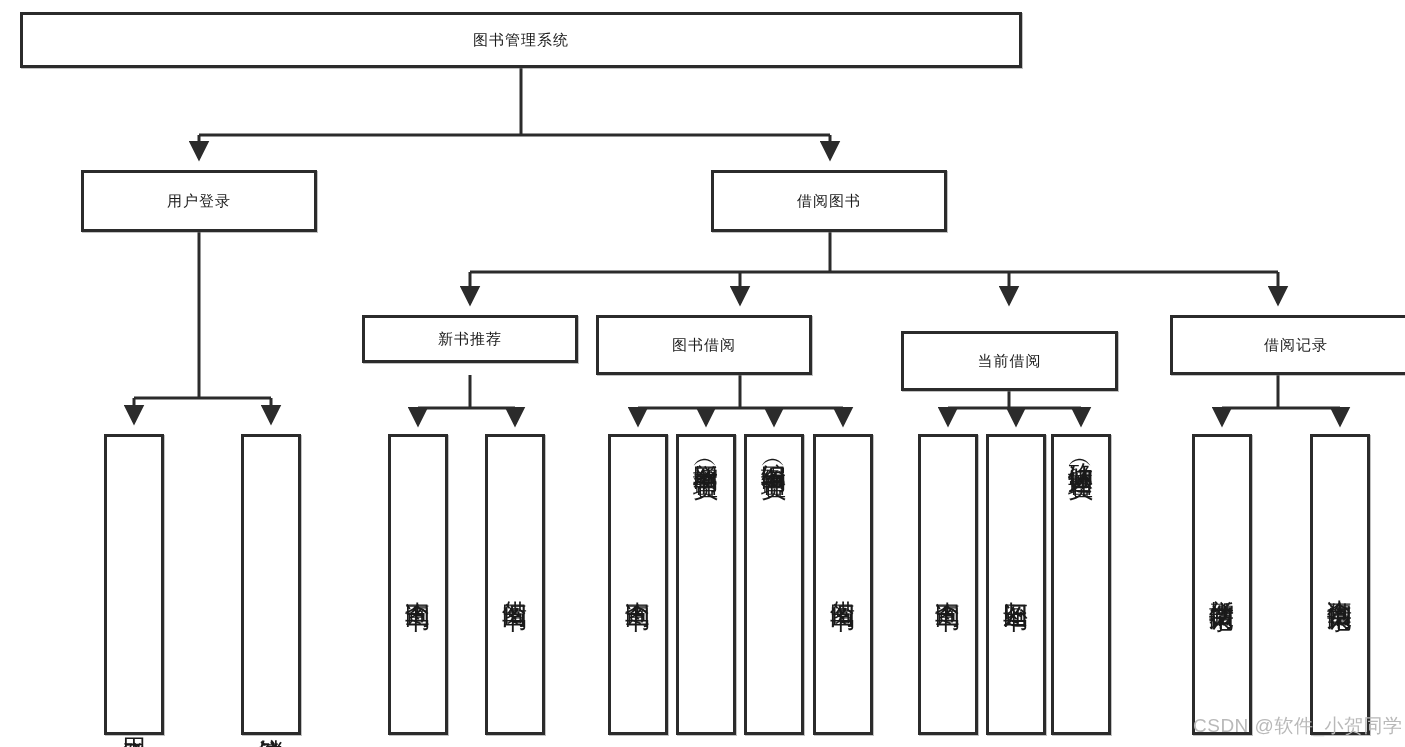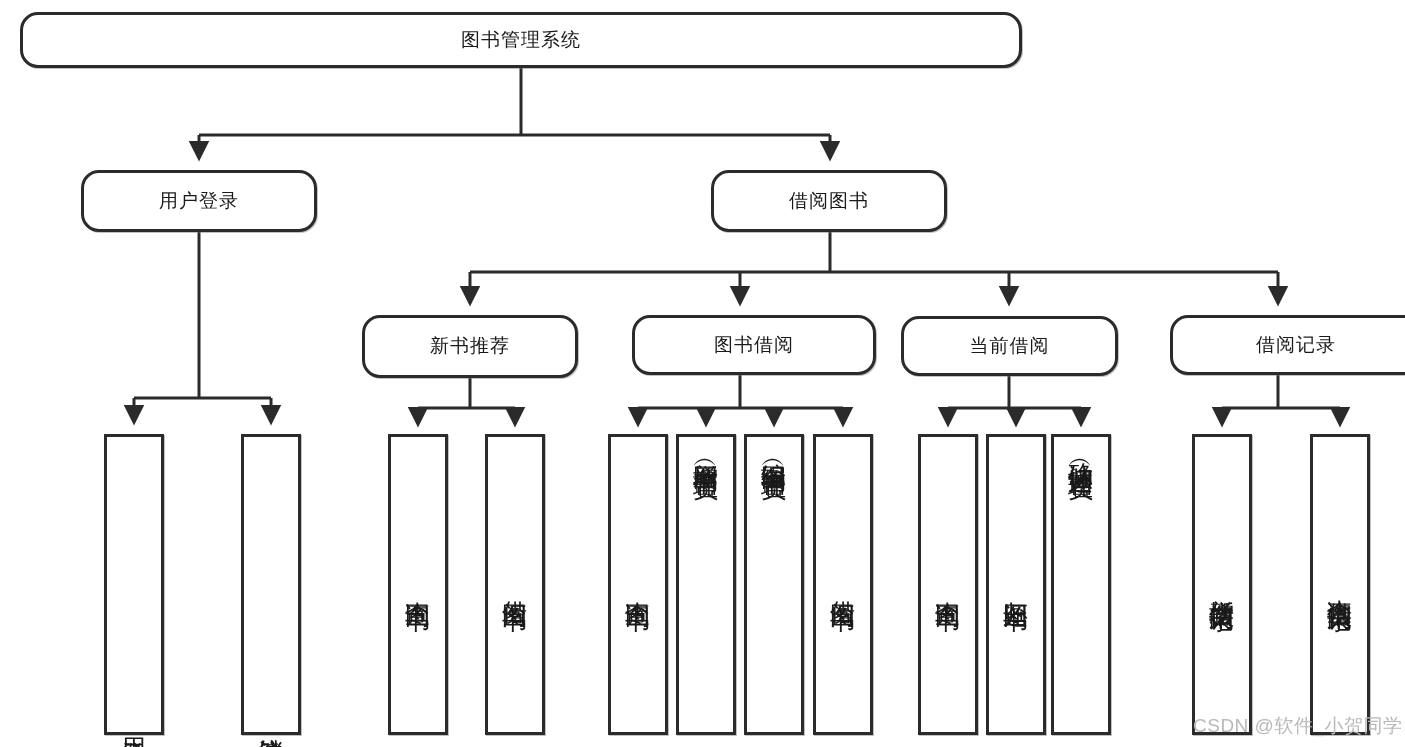--- a/index.html
+++ b/index.html
@@ -22,25 +22,24 @@
     box-sizing: border-box;
     border: 3px solid #2b2b2b;
     background: #ffffff;
     display: flex;
     align-items: center;
     justify-content: center;
     color: #1a1a1a;
     box-shadow: 1px 1px 0 rgba(120,120,120,0.45);
   }
   .node.h {
-    font-size: 19px;
+    font-size: 15px;
     letter-spacing: 1px;
     line-height: 1.1;
     white-space: nowrap;
-    border-radius: 18px;
   }
   .node.v {
     writing-mode: vertical-rl;
     text-orientation: upright;
     font-size: 25px;
     line-height: 1.28;
     letter-spacing: 2px;
     padding: 6px 0;
     white-space: nowrap;
   }
@@ -125,23 +124,23 @@
       <path d="M 1222 408 L 1222 424" marker-end="url(#arrow)"></path>
       <path d="M 1340 408 L 1340 424" marker-end="url(#arrow)"></path>
     </g>
   </svg>
 
   <div class="node h" style="left: 20px; top: 12px; width: 1002px; height: 56px;">图书管理系统</div>
 
   <div class="node h" style="left: 81px; top: 170px; width: 236px; height: 62px;">用户登录</div>
   <div class="node h" style="left: 711px; top: 170px; width: 236px; height: 62px;">借阅图书</div>
 
-  <div class="node h" style="left: 362px; top: 315px; width: 216px; height: 63px;">新书推荐</div>
-  <div class="node h" style="left: 632px; top: 315px; width: 244px; height: 60px;">图书借阅</div>
-  <div class="node h" style="left: 901px; top: 316px; width: 217px; height: 60px;">当前借阅</div>
+  <div class="node h" style="left: 362px; top: 315px; width: 216px; height: 48px;">新书推荐</div>
+  <div class="node h" style="left: 596px; top: 315px; width: 216px; height: 60px;">图书借阅</div>
+  <div class="node h" style="left: 901px; top: 331px; width: 217px; height: 60px;">当前借阅</div>
   <div class="node h" style="left: 1170px; top: 315px; width: 252px; height: 60px;">借阅记录</div>
 
   <div class="node v bottom" style="left: 104px; top: 434px; width: 60px; height: 301px;">用户登录</div>
   <div class="node v bottom" style="left: 241px; top: 434px; width: 60px; height: 301px;">注销登录</div>
   <div class="node v mid" style="left: 388px; top: 434px; width: 60px; height: 301px;">查询图书</div>
   <div class="node v mid" style="left: 485px; top: 434px; width: 60px; height: 301px;">借阅图书</div>
   <div class="node v mid" style="left: 608px; top: 434px; width: 60px; height: 301px;">查询图书</div>
   <div class="node v top" style="left: 676px; top: 434px; width: 60px; height: 301px;">新增图书（管理员）</div>
   <div class="node v top" style="left: 744px; top: 434px; width: 60px; height: 301px;">编辑图书（管理员）</div>
   <div class="node v mid" style="left: 813px; top: 434px; width: 60px; height: 301px;">借阅图书</div>

